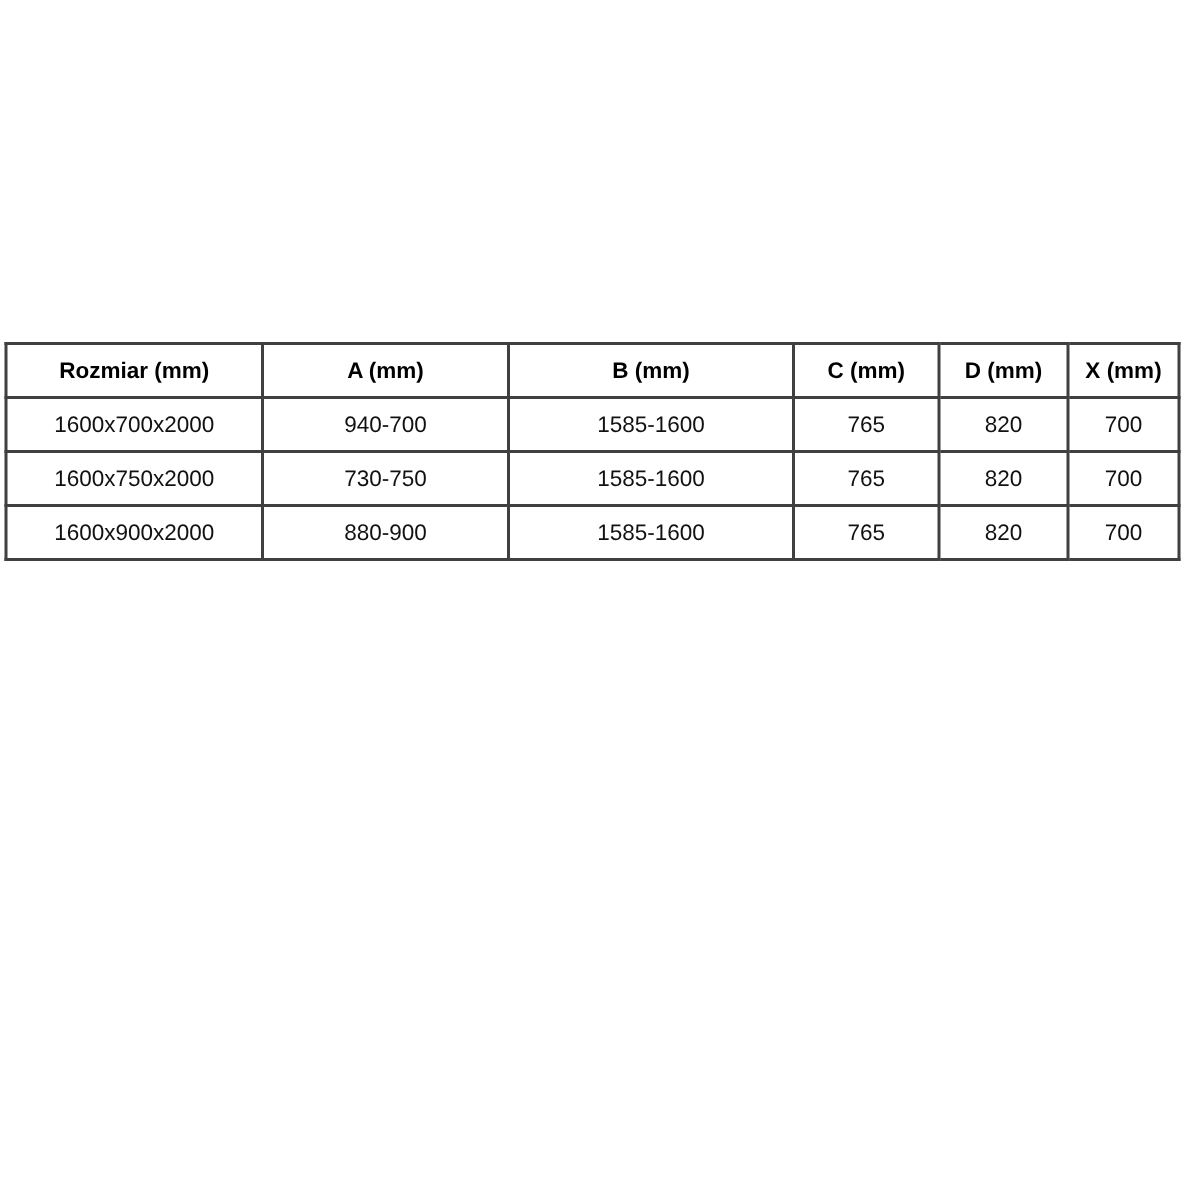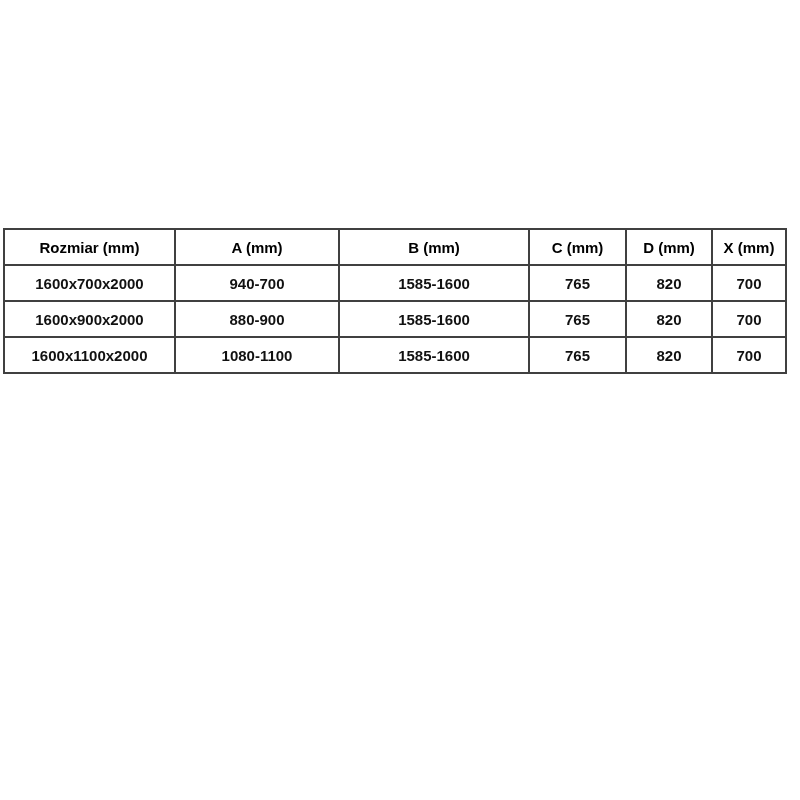--- a/index.html
+++ b/index.html
@@ -31,21 +31,20 @@
   table.spec-table th,
   table.spec-table td {
     border: 2px solid #404040;
     height: 34px;
     text-align: center;
     vertical-align: middle;
     padding: 0 4px;
     background: #ffffff;
     white-space: nowrap;
     overflow: hidden;
-    font-weight: bold;
   }
   table.spec-table th {
     font-weight: bold;
     color: #000000;
   }
   col.c-rozmiar { width: 171px; }
   col.c-a       { width: 164px; }
   col.c-b       { width: 190px; }
   col.c-c       { width: 97px;  }
   col.c-d       { width: 86px;  }
@@ -77,30 +76,30 @@
     <tbody>
         <tr>
           <td>1600x700x2000</td>
           <td>940-700</td>
           <td>1585-1600</td>
           <td>765</td>
           <td>820</td>
           <td>700</td>
         </tr>
         <tr>
-          <td>1600x900x2000</td>
-          <td>880-900</td>
+          <td>1600x750x2000</td>
+          <td>730-750</td>
           <td>1585-1600</td>
           <td>765</td>
           <td>820</td>
           <td>700</td>
         </tr>
         <tr>
-          <td>1600x1100x2000</td>
-          <td>1080-1100</td>
+          <td>1600x900x2000</td>
+          <td>880-900</td>
           <td>1585-1600</td>
           <td>765</td>
           <td>820</td>
           <td>700</td>
         </tr>
       </tbody>
   </table>
 </div>
 
 </body></html>

